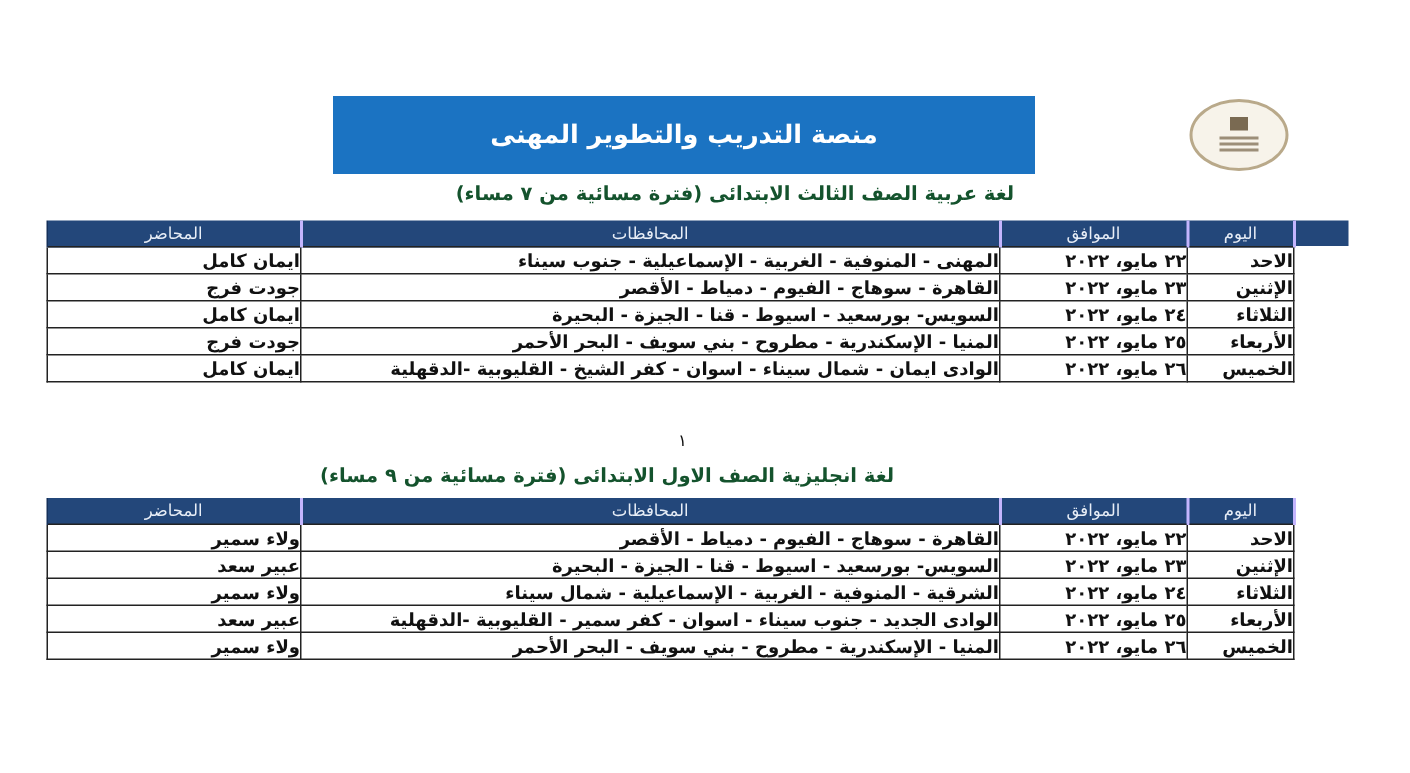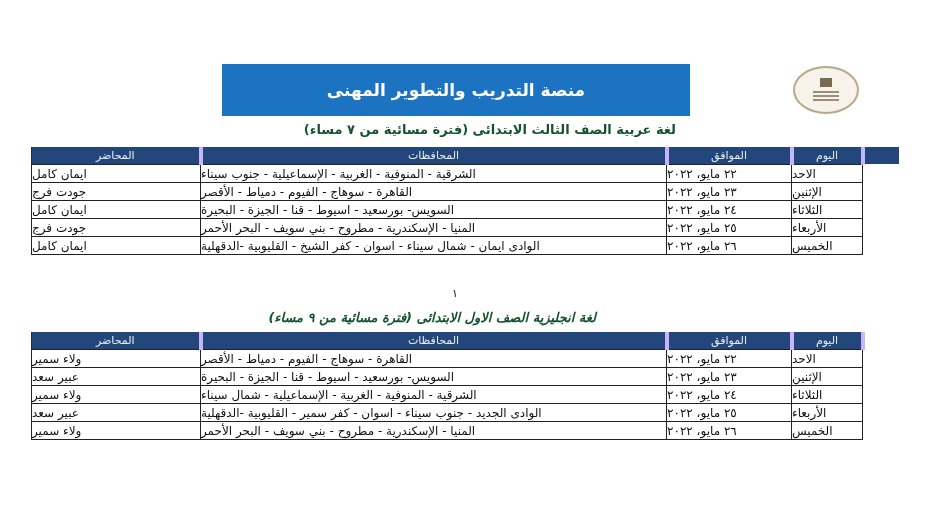--- a/index.html
+++ b/index.html
@@ -23,24 +23,24 @@
       position:absolute; direction:rtl; font-weight:bold; font-size:13px; color:#14532d;
       white-space:nowrap;
     }
     .page-num { position:absolute; left:452px; top:287px; font-size:11px; }
     table.sched {
       position:absolute; border-collapse:collapse; direction:rtl; font-size:12px;
       table-layout:fixed;
     }
     table.sched th {
       background:#23477a; color:#e8eef7; font-weight:normal; font-size:11px;
-      height:17px; padding:0; border-left:1px solid #15305a; border-right:4px solid #c4b5fd;
+      height:17px; padding:0; border-left:1px solid #15305a; border-right:2px solid #c4b5fd;
     }
     table.sched td {
-      height:17px; padding:0; border:1px solid #222; text-align:left; font-weight:normal;
+      height:17px; padding:0; border:1px solid #222; text-align:right; font-weight:bold;
       white-space:nowrap; overflow:hidden;
     }
     .extra-header {
       position:absolute; background:#23477a;
     }
   </style>
 </head>
 <body>
 
 <div class="banner">
@@ -67,21 +67,21 @@
       <th>اليوم</th>
       <th>الموافق</th>
       <th>المحافظات</th>
       <th>المحاضر</th>
     </tr>
   </thead>
   <tbody>
     <tr>
       <td>الاحد</td>
       <td>٢٢ مايو، ٢٠٢٢</td>
-      <td>الشرقية - المنوفية - الغربية - الإسماعيلية - جنوب سيناء</td>
+      <td>المهنى - المنوفية - الغربية - الإسماعيلية - جنوب سيناء</td>
       <td>ايمان كامل</td>
     </tr>
     <tr>
       <td>الإثنين</td>
       <td>٢٣ مايو، ٢٠٢٢</td>
       <td>القاهرة - سوهاج - الفيوم - دمياط - الأقصر</td>
       <td>جودت فرج</td>
     </tr>
     <tr>
       <td>الثلاثاء</td>
@@ -99,21 +99,21 @@
       <td>الخميس</td>
       <td>٢٦ مايو، ٢٠٢٢</td>
       <td>الوادى ايمان - شمال سيناء - اسوان - كفر الشيخ - القليوبية -الدقهلية</td>
       <td>ايمان كامل</td>
     </tr>
   </tbody>
 </table>
 
 <div class="page-num">١</div>
 
-<div class="section-title" style="right:344px; top:310px;font-style:italic;">لغة انجليزية الصف الاول  الابتدائى (فترة مسائية من ٩ مساء)</div>
+<div class="section-title" style="right:344px; top:310px;">لغة انجليزية الصف الاول  الابتدائى (فترة مسائية من ٩ مساء)</div>
 <table class="sched" style="left:31px; top:332px; width:831px;">
   <colgroup>
     <col style="width:71px">
       <col style="width:125px">
       <col style="width:466px">
       <col style="width:169px">
   </colgroup>
   <thead>
     <tr>
       <th>اليوم</th>

